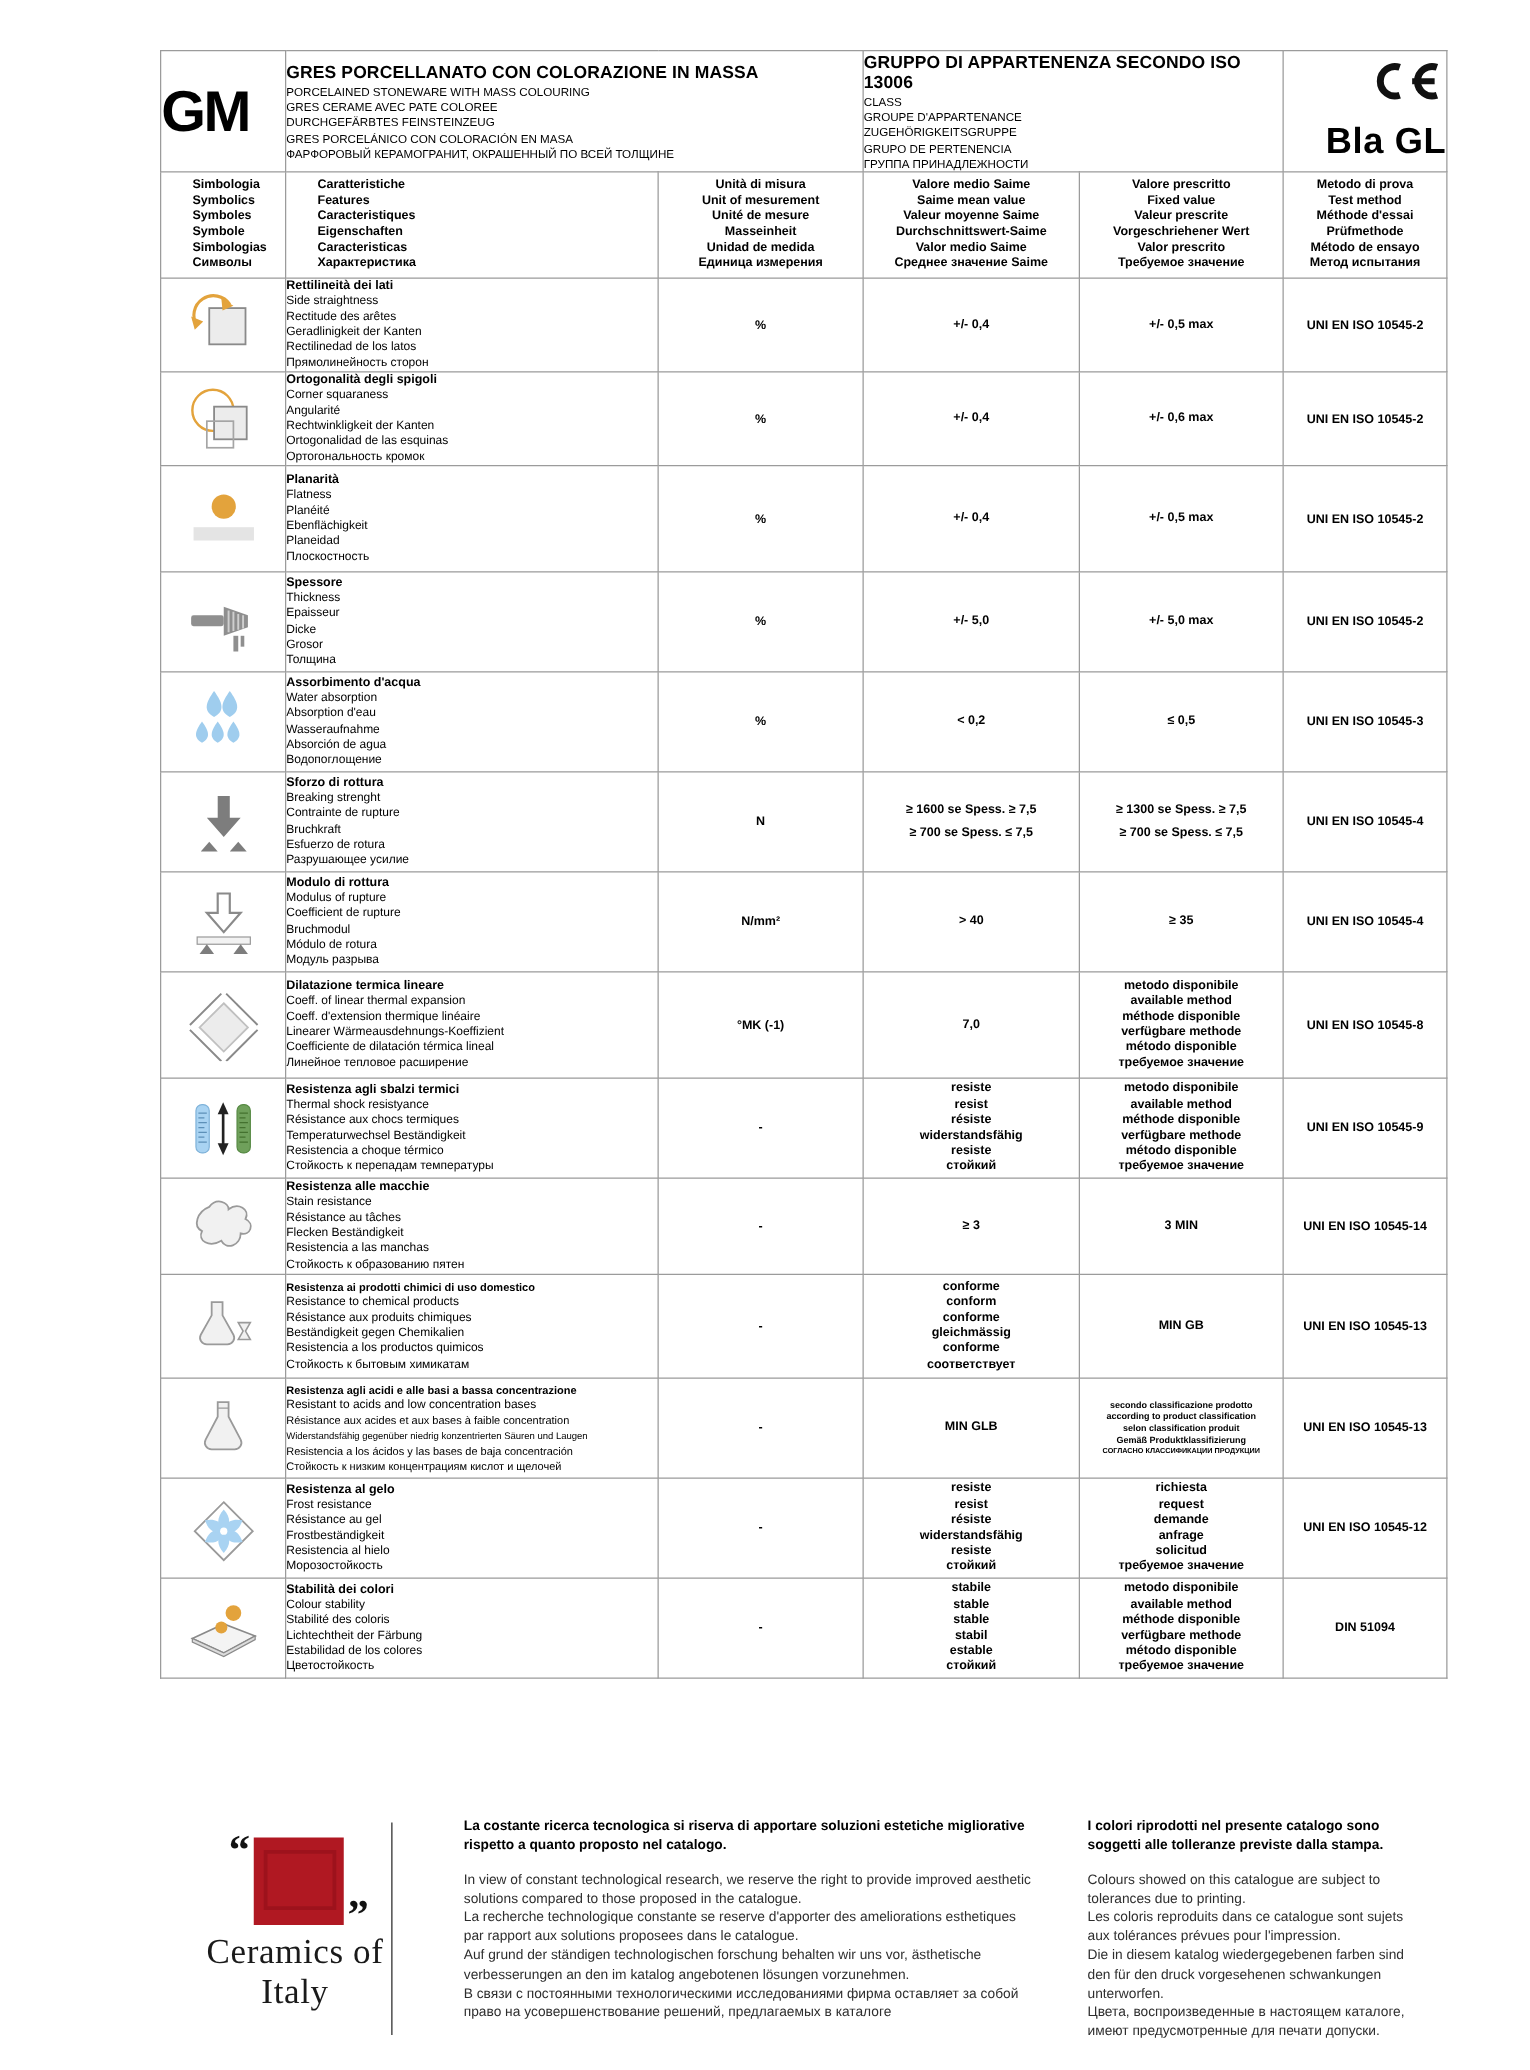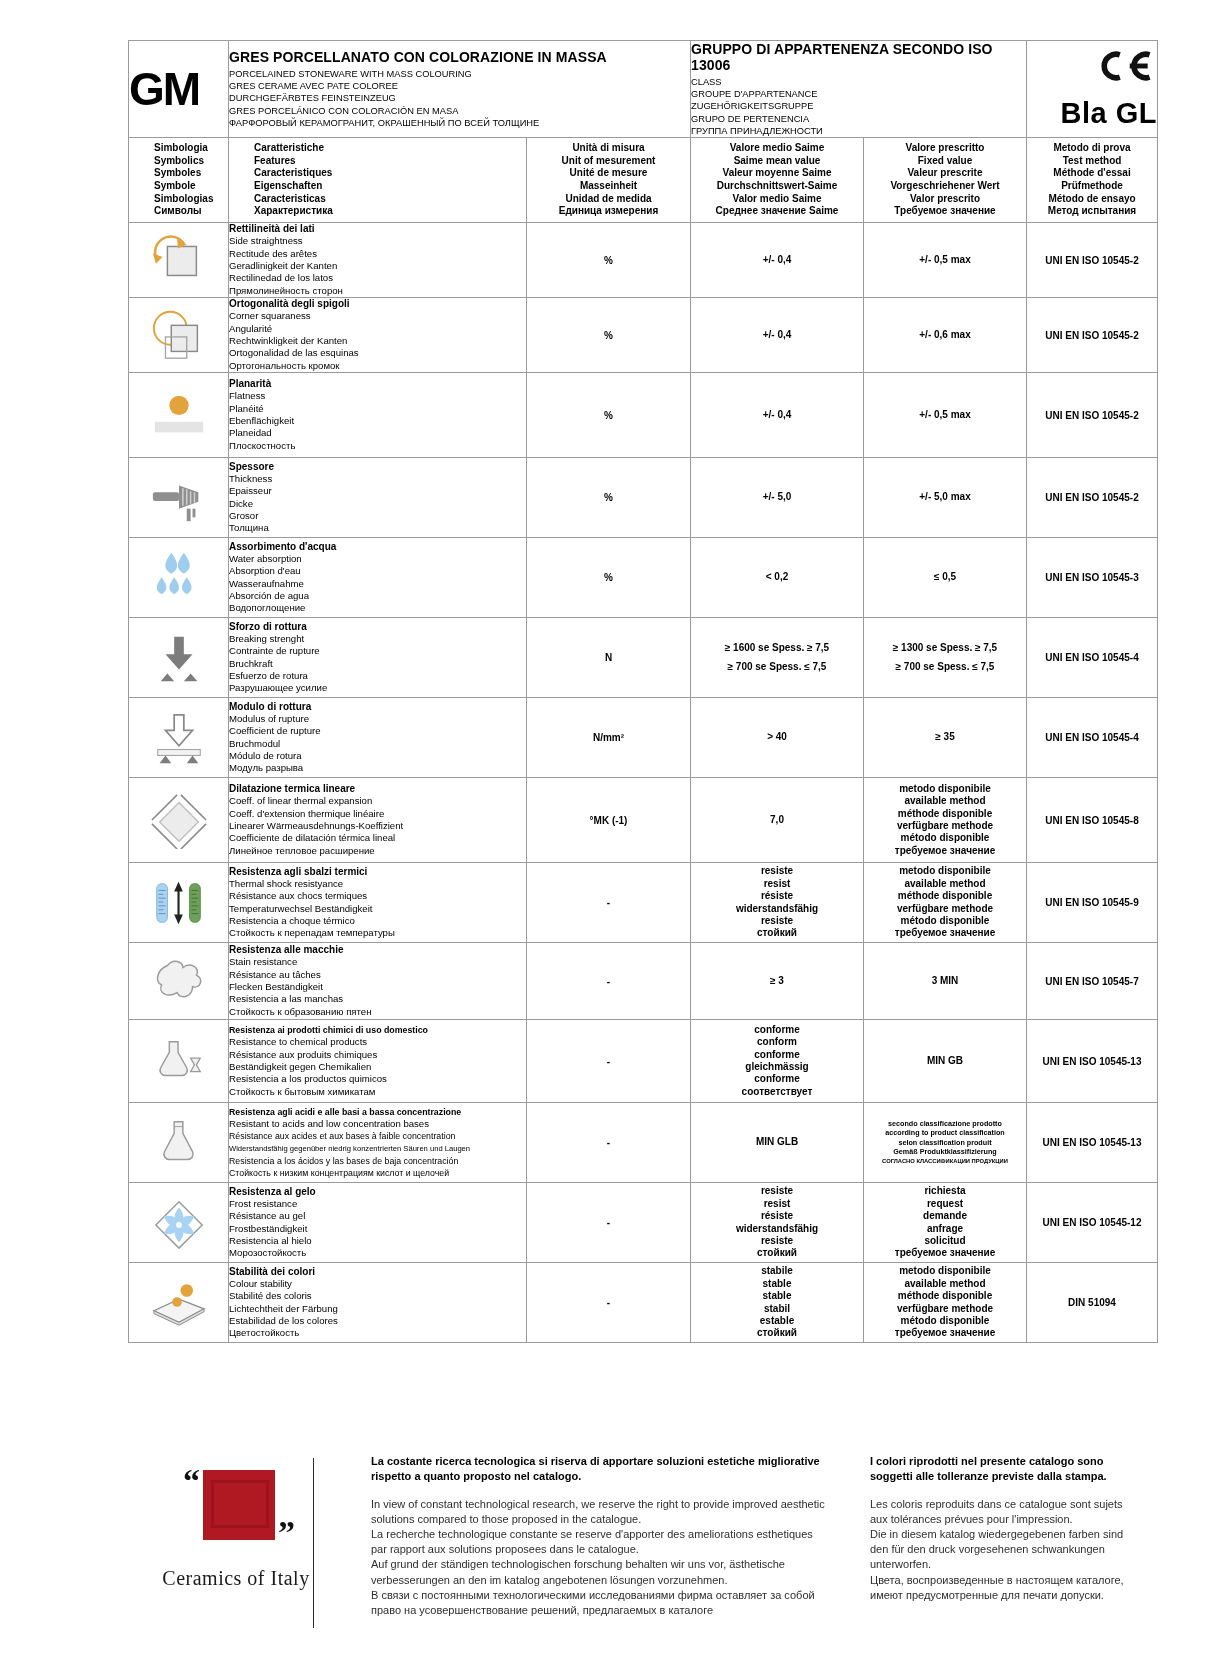--- a/index.html
+++ b/index.html
@@ -38,21 +38,21 @@
   .c-method{text-align:center;font-size:10px;font-weight:700;}
   
   .footer{position:absolute;left:128px;top:1452px;width:1029px;height:190px;}
   .f-logo{position:absolute;left:8px;top:16px;width:200px;text-align:center;}
   .stamp-wrap{position:relative;width:90px;height:76px;margin:0 auto;}
   .stamp{position:absolute;left:12px;top:2px;width:72px;height:70px;background:#b01822;}
   .stamp:before{content:"";position:absolute;left:8px;top:10px;right:6px;bottom:12px;border:3px solid #8e0f18;opacity:.55;}
   .q{position:absolute;font-family:"Liberation Serif",serif;font-weight:700;font-size:34px;color:#121212;line-height:1;}
   .q.open{left:-8px;top:-4px;}
   .q.close{right:-14px;bottom:-6px;}
-  .f-logo-text{font-family:"Liberation Serif",serif;font-size:20px;margin-top:23px;letter-spacing:.5px;color:#1a1a1a;}
+  .f-logo-text{font-family:"Liberation Serif",serif;font-size:28px;margin-top:2px;letter-spacing:.5px;color:#1a1a1a;}
   .f-div{position:absolute;left:185px;top:6px;width:1px;height:170px;background:#2b2b2b;}
   .f-center{position:absolute;left:243px;top:2px;width:458px;}
   .f-right{position:absolute;left:742px;top:2px;width:268px;}
   .f-bold{font-size:11px;line-height:14.8px;font-weight:700;margin-bottom:13px;}
   .f-line{font-size:11px;line-height:15.2px;font-weight:400;color:#2e2e2e;}
 </style>
 </head>
 <body>
 
 <table class="tbl">
@@ -403,21 +403,21 @@
           <div class="lab">Resistencia a las manchas</div>
           <div class="lab">Стойкость к образованию пятен</div>
         </td>
   <td class="c-unit">-</td>
   <td class="c-val">
           <div class="vline">≥ 3</div>
         </td>
   <td class="c-val">
           <div class="vline">3 MIN</div>
         </td>
-  <td class="c-method">UNI EN ISO 10545-7</td>
+  <td class="c-method">UNI EN ISO 10545-14</td>
  </tr>
  <tr style="height:83px">
   <td class="c-icon"><span class="icon"><svg viewBox="0 0 64 60" width="62" height="58">
               <path d="M22,10 h9 v11 l9,16 c2,4 -1,8 -5,8 h-17 c-4,0 -7,-4 -5,-8 l9,-16 z" fill="#f1f1f1" stroke="#9a9a9a" stroke-width="1.5"></path>
               <path d="M44,27 h10 l-4,7 4,7 h-10 l4,-7 z" fill="#f1f1f1" stroke="#9a9a9a" stroke-width="1.3"></path>
             </svg></span></td>
   <td class="c-label">
           <div class="lab first sz2">Resistenza ai prodotti chimici di uso domestico</div>
           <div class="lab">Resistance to chemical products</div>
           <div class="lab">Résistance aux produits chimiques</div>
@@ -557,18 +557,19 @@
     <div>
         <div class="f-line">In view of constant technological research, we reserve the right to provide improved aesthetic solutions compared to those proposed in the catalogue.</div>
         <div class="f-line">La recherche technologique constante se reserve d'apporter des ameliorations esthetiques par rapport aux solutions proposees dans le catalogue.</div>
         <div class="f-line">Auf grund der ständigen technologischen forschung behalten wir uns vor, ästhetische verbesserungen an den im katalog angebotenen lösungen vorzunehmen.</div>
         <div class="f-line">В связи с постоянными технологическими исследованиями фирма оставляет за собой право на усовершенствование решений, предлагаемых в каталоге</div>
       </div>
   </div>
   <div class="f-right">
     <div class="f-bold">I colori riprodotti nel presente catalogo sono soggetti alle tolleranze previste dalla stampa.</div>
     <div>
+        <div class="f-line">Colours showed on this catalogue are subject to tolerances due to printing.</div>
         <div class="f-line">Les coloris reproduits dans ce catalogue sont sujets aux tolérances prévues pour l'impression.</div>
         <div class="f-line">Die in diesem katalog wiedergegebenen farben sind den für den druck vorgesehenen schwankungen unterworfen.</div>
         <div class="f-line">Цвета, воспроизведенные в настоящем каталоге, имеют предусмотренные для печати допуски.</div>
       </div>
   </div>
 </div>
 
 </body></html>

